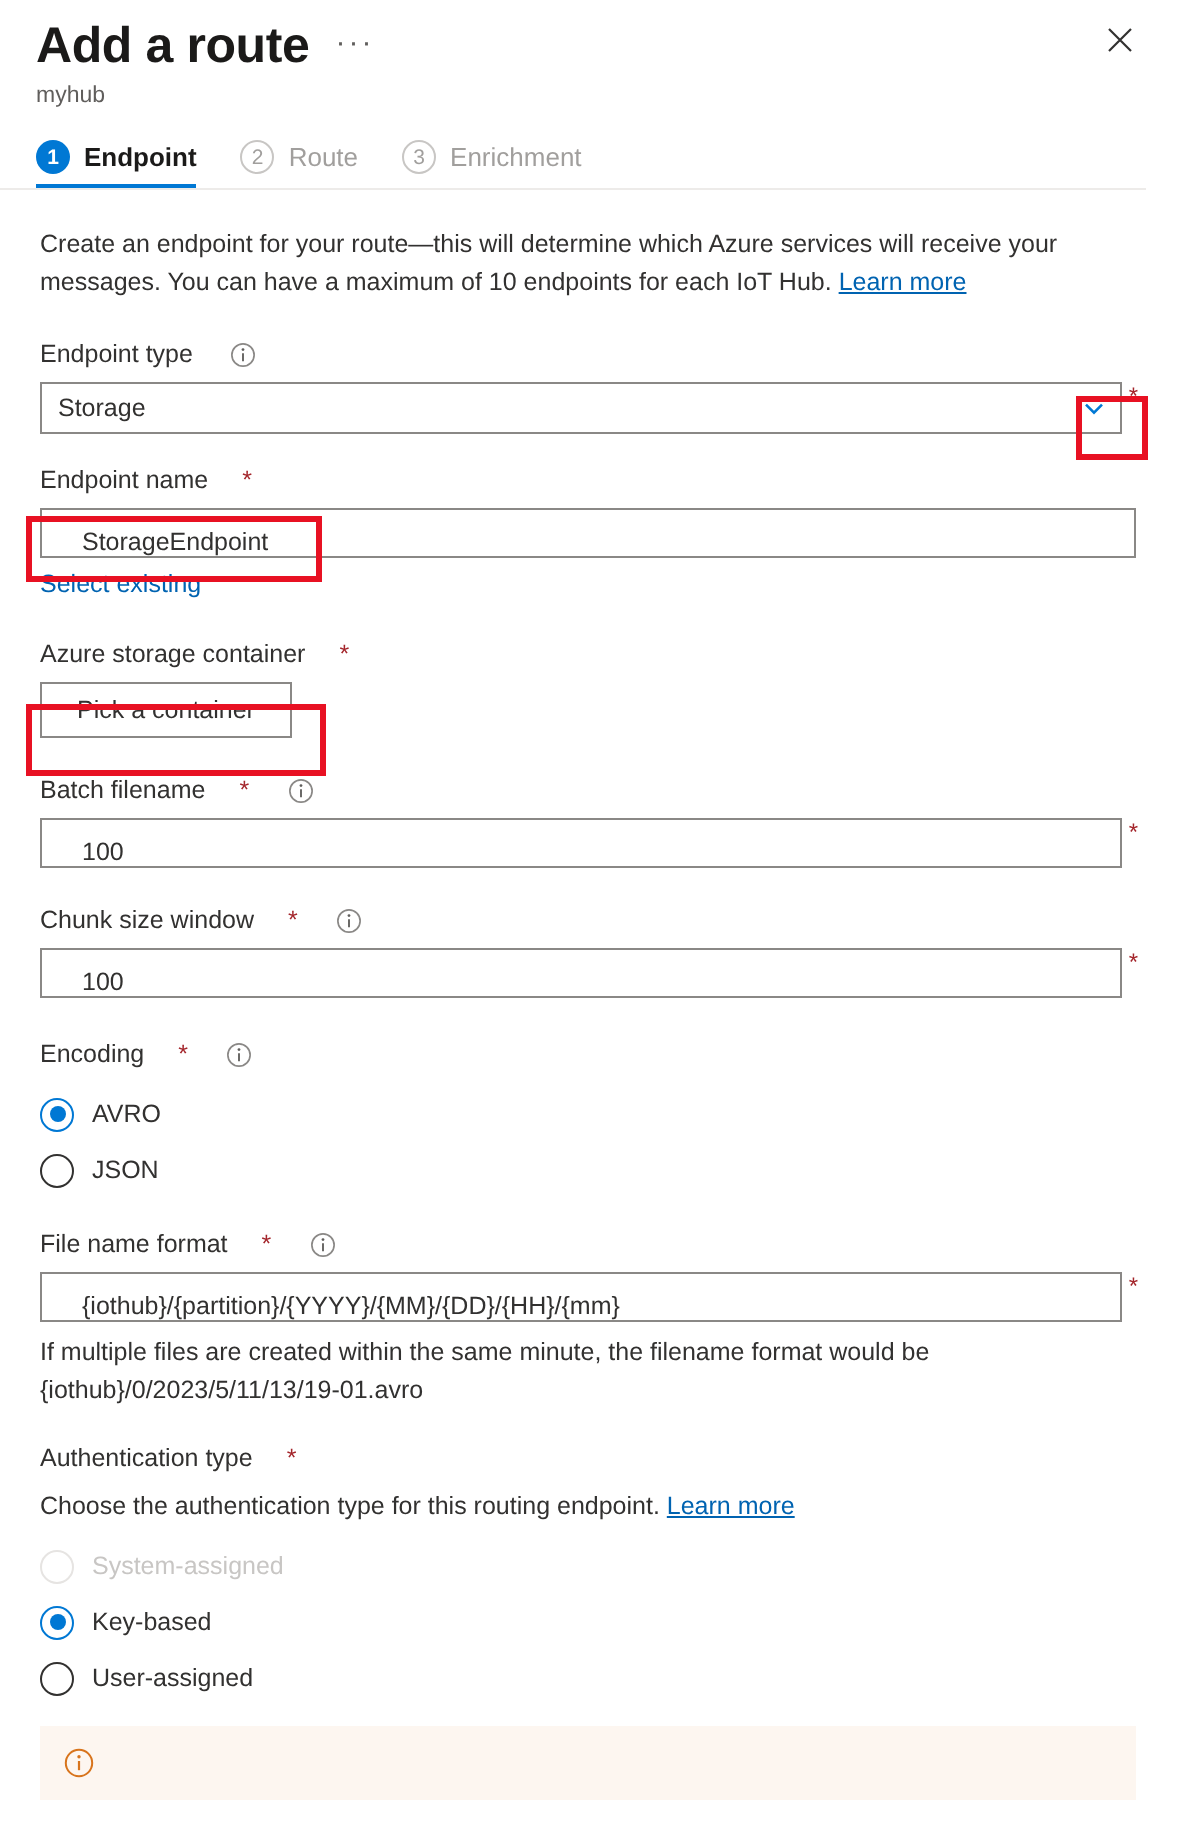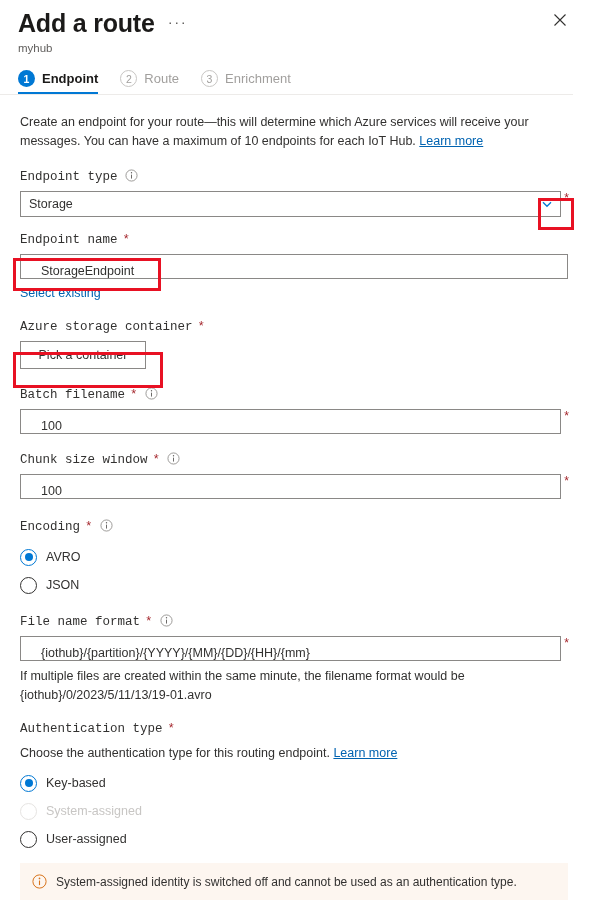--- a/index.html
+++ b/index.html
@@ -102,25 +102,24 @@
     max-width: 548px;
   }
   a.link { color: #0063b1; text-decoration: underline; cursor: pointer; }
   a.link-plain { color: #0063b1; text-decoration: none; cursor: pointer; font-size: 12.5px; }
 
   .field { margin-bottom: 15px; position: relative; }
   .field-label {
     font-size: 12.5px;
     color: #323130;
     display: flex;
-    align-items: flex-start;
-    gap: 4px;
+    align-items: center;
+    gap: 16px;
     margin-bottom: 5px;
     line-height: 17px;
-    font-family: Liberation Mono, monospace;
   }
   .req { color: #a4262c; margin-left: 1px; }
   .info-icon {
     width: 13px; height: 13px;
     display: inline-block;
     vertical-align: middle;
     margin-left: 3px;
     cursor: pointer;
   }
   .info-icon svg { display: block; }
@@ -401,42 +400,41 @@
     <p class="helper">If multiple files are created within the same minute, the filename format would be {iothub}/0/2023/5/11/13/19-01.avro</p>
 
     <div class="field" style="margin-bottom:0;">
       <div class="field-label">
         <span>Authentication type</span>
         <span class="req">*</span>
       </div>
       <p class="helper" style="margin:6px 0 6px 0;"><span>Choose the authentication type for this routing endpoint. </span><a class="link">Learn more</a></p>
 
       <div class="radio-row">
+        <span class="radio disabled"></span>
+        <span class="radio-label disabled">System-assigned</span>
+      </div>
+      <div class="radio-row">
         <span class="radio checked"></span>
         <span class="radio-label">Key-based</span>
-      </div>
-      <div class="radio-row">
-        <span class="radio disabled"></span>
-        <span class="radio-label disabled">System-assigned</span>
       </div>
       <div class="radio-row">
         <span class="radio"></span>
         <span class="radio-label">User-assigned</span>
       </div>
     </div>
 
     <div class="banner">
       <span class="banner-icon">
         <svg viewBox="0 0 15 15" width="15" height="15" aria-hidden="true">
           <circle cx="7.5" cy="7.5" r="6.6" fill="none" stroke="currentColor" stroke-width="1"></circle>
           <circle cx="7.5" cy="4.4" r="0.85" fill="currentColor"></circle>
           <path d="M7.5 6.5 V11.1" stroke="currentColor" stroke-width="1.1" fill="none"></path>
         </svg>
       </span>
-      <span>System-assigned identity is switched off and cannot be used as an authentication type.</span>
     </div>
 
   </div>
 
   <div class="anno" style="left:538px; top:198px; width:36px; height:32px;"></div>
   <div class="anno" style="left:13px; top:258px; width:148px; height:33px;"></div>
   <div class="anno" style="left:13px; top:352px; width:150px; height:36px;"></div>
 
 </div>
 

